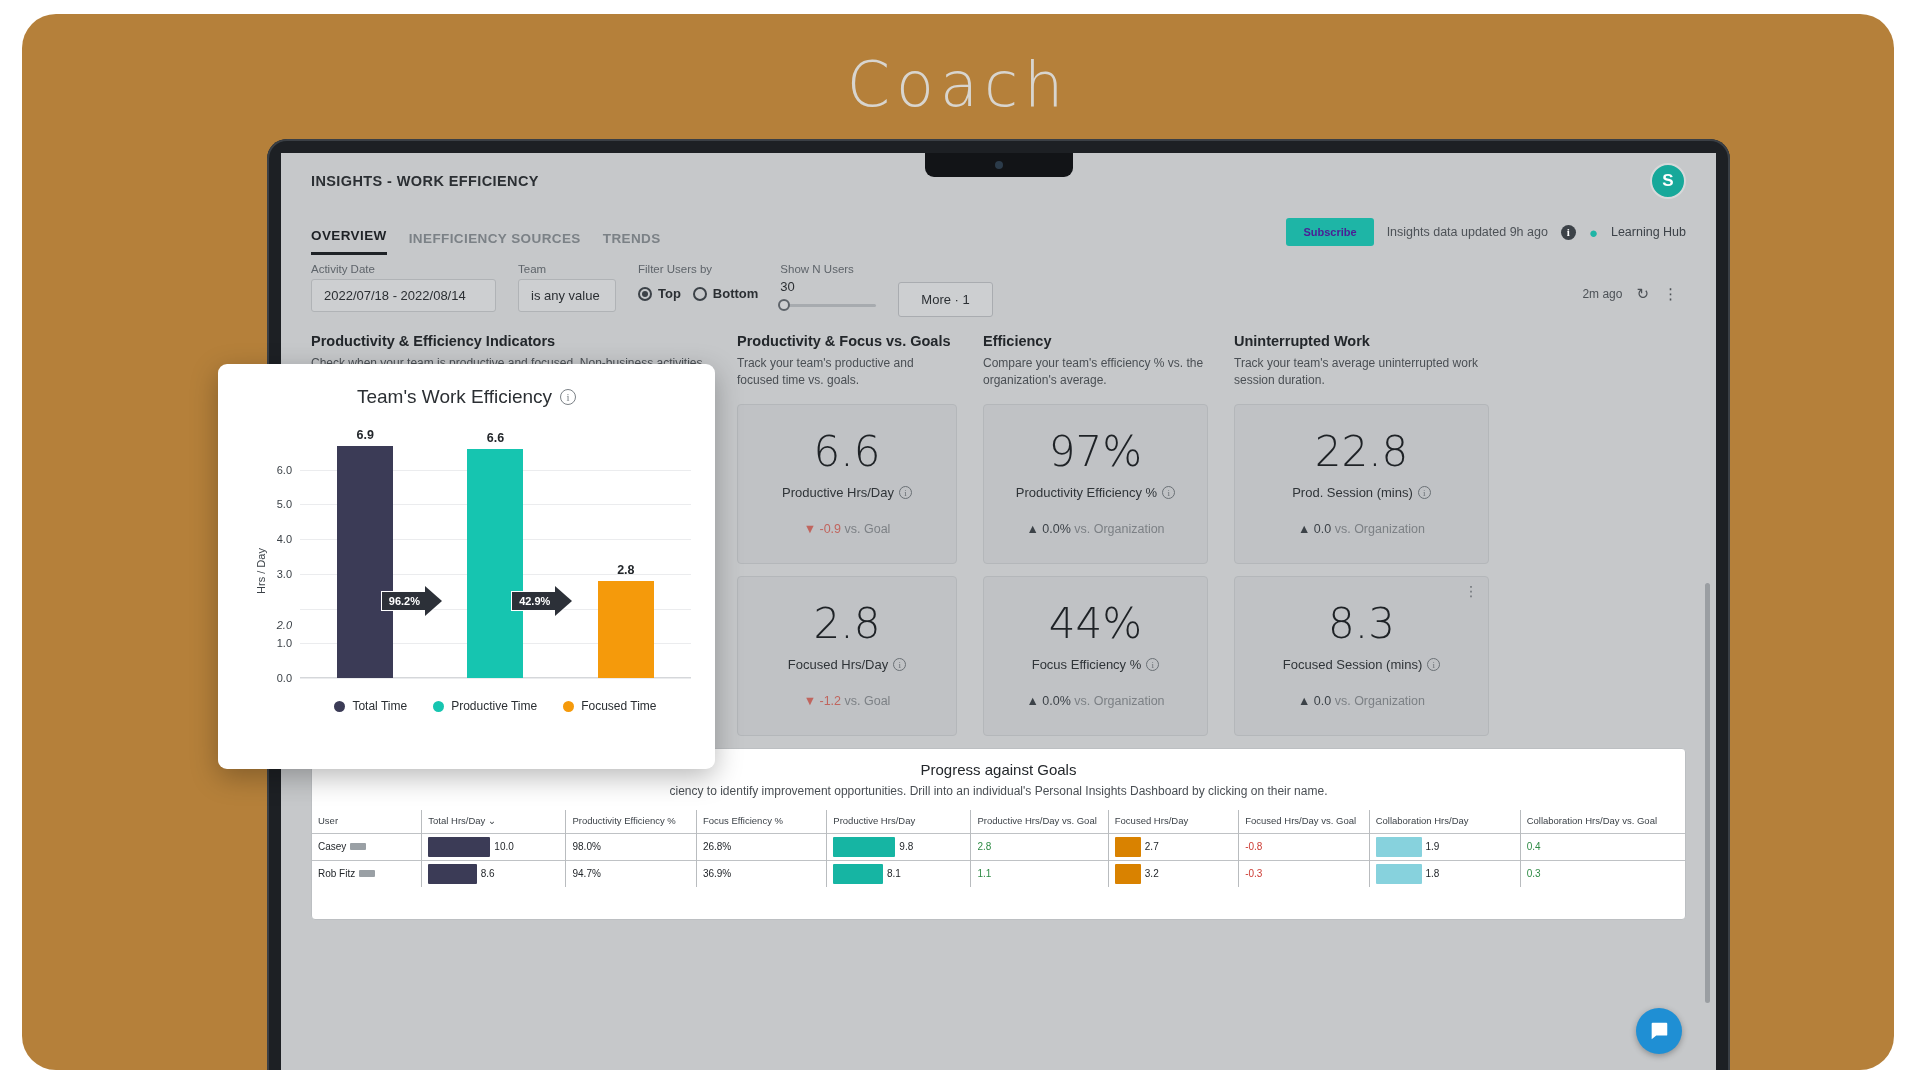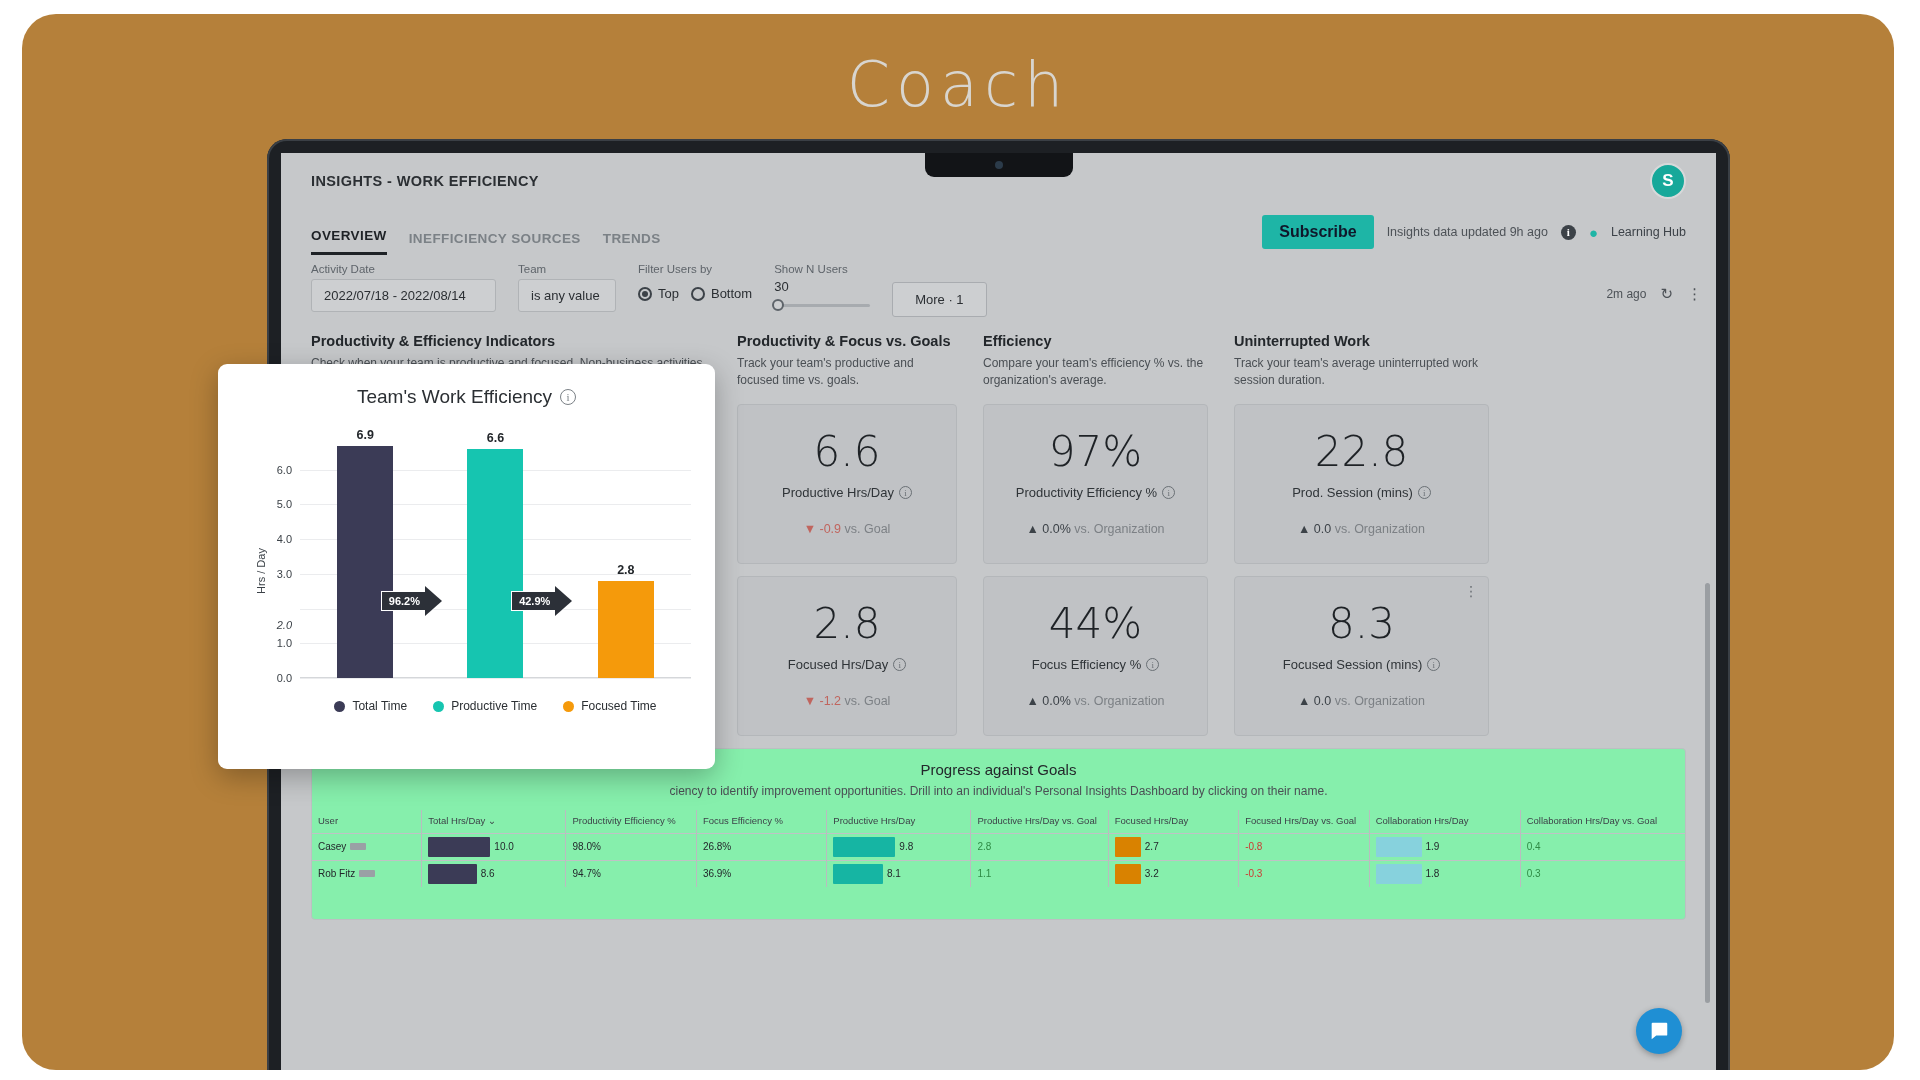--- a/index.html
+++ b/index.html
@@ -114,62 +114,62 @@
     color: #7b8186;
     letter-spacing: .4px;
     padding-bottom: 9px;
     cursor: pointer;
   }
   .tab.active { color: #1e2226; border-bottom: 3px solid #1e2226; }
 
   #header-right { display: flex; align-items: center; gap: 13px; }
   #subscribe-btn {
     background: #1eb5a6;
-    color: #0f172a;
-    font-size: 16px;
+    color: #4c1d95;
+    font-size: 11px;
     font-weight: bold;
     border: none;
     border-radius: 3px;
     padding: 8px 17px;
     cursor: pointer;
   }
   #updated-text { font-size: 12.5px; color: #4d5257; }
   .info-dot {
     width: 15px; height: 15px; border-radius: 50%;
     background: #3c4248; color: #fff;
     font-size: 11px; font-weight: bold;
     display: inline-flex; align-items: center; justify-content: center;
     font-family: "Liberation Serif", serif;
   }
   .pin-icon { color: #1eb5a6; font-size: 15px; }
   #learning-hub { font-size: 12.5px; color: #3c4248; }
 
   
   #filter-bar {
     display: flex; align-items: flex-start;
-    padding: 8px 14px 0 30px;
+    padding: 8px 38px 0 30px;
     gap: 22px;
     position: relative;
   }
   .filter-group { display: flex; flex-direction: column; }
   .filter-label {
     font-size: 11.5px; color: #5e646a; margin-bottom: 4px;
   }
   .filter-box {
     background: #cdcfd1;
     border: 1px solid #b0b3b6;
     border-radius: 3px;
     font-size: 13px;
     color: #2b2f33;
     padding: 8px 12px;
     min-height: 33px;
     display: flex; align-items: center;
     cursor: pointer;
   }
-  .radio-row { display: flex; align-items: center; gap: 12px; padding-top: 7px; }
+  .radio-row { display: flex; align-items: center; gap: 12px; padding-top: 7px; font-weight: bold; }
   .radio { display: flex; align-items: center; gap: 6px; font-size: 13px; color: #2b2f33; cursor: pointer; }
   .radio-circle {
     width: 14px; height: 14px; border-radius: 50%;
     border: 2px solid #3c4248; position: relative;
   }
   .radio-circle.sel::after {
     content:''; position: absolute; left: 2px; top: 2px;
     width: 6px; height: 6px; border-radius: 50%; background: #3c4248;
   }
   #slider-group { width: 96px; }
@@ -239,21 +239,21 @@
   .kpi-delta .d-down { color: #c0655e; }
   .kpi-delta .d-up { color: #3c4248; }
   .kpi-kebab {
     position: absolute; right: 9px; top: 6px;
     color: #6a7075; font-size: 14px; cursor: pointer; letter-spacing: 1px;
   }
 
   
   #goals-panel {
     margin-top: 12px;
-    background: #86efac;
+    background: #ffffff;
     border: 1px solid #bcbfc2;
     border-radius: 4px;
     padding: 12px 0 0 0;
     height: 172px;
     overflow: hidden;
     position: relative;
   }
   #goals-title { text-align: center; font-size: 15px; color: #23272b; }
   #goals-sub { text-align: center; font-size: 12px; color: #4a4f54; margin-top: 6px; }
 

